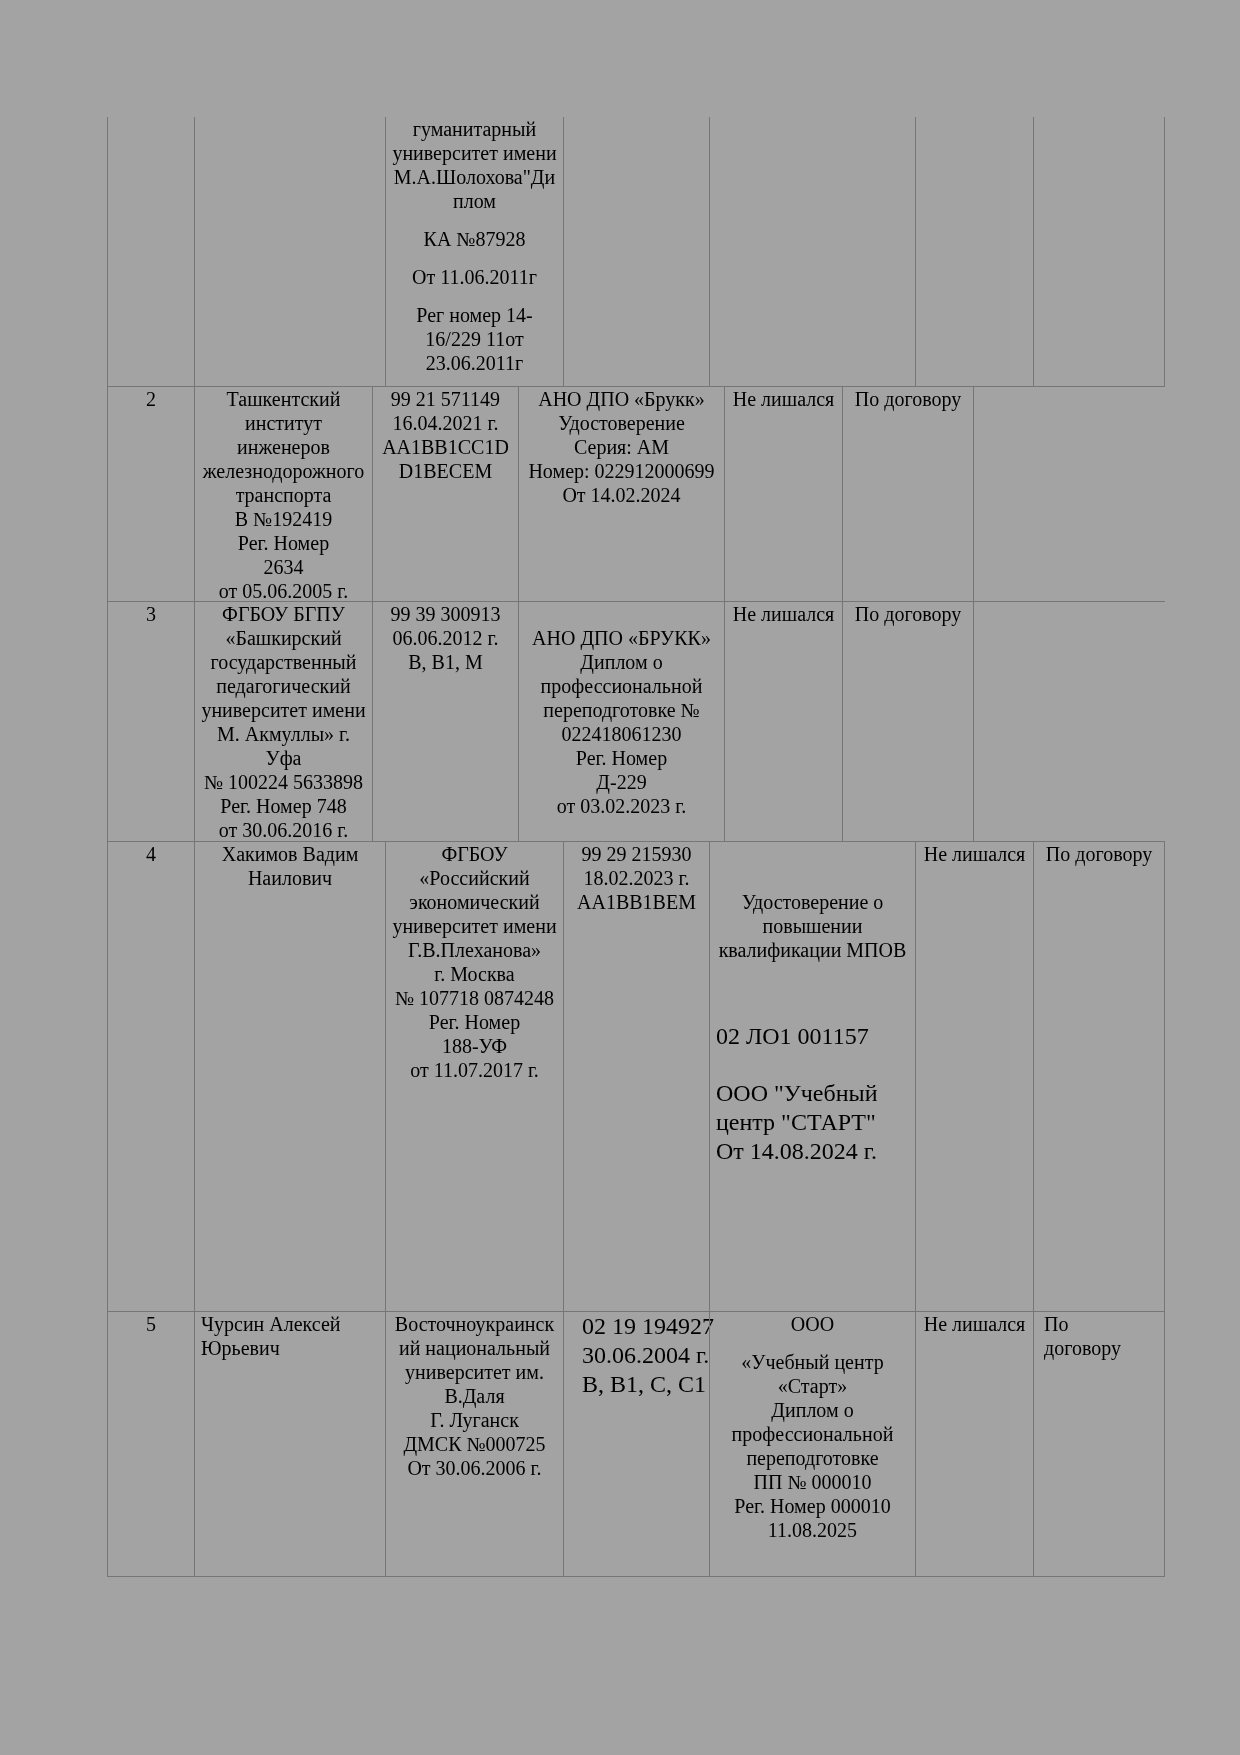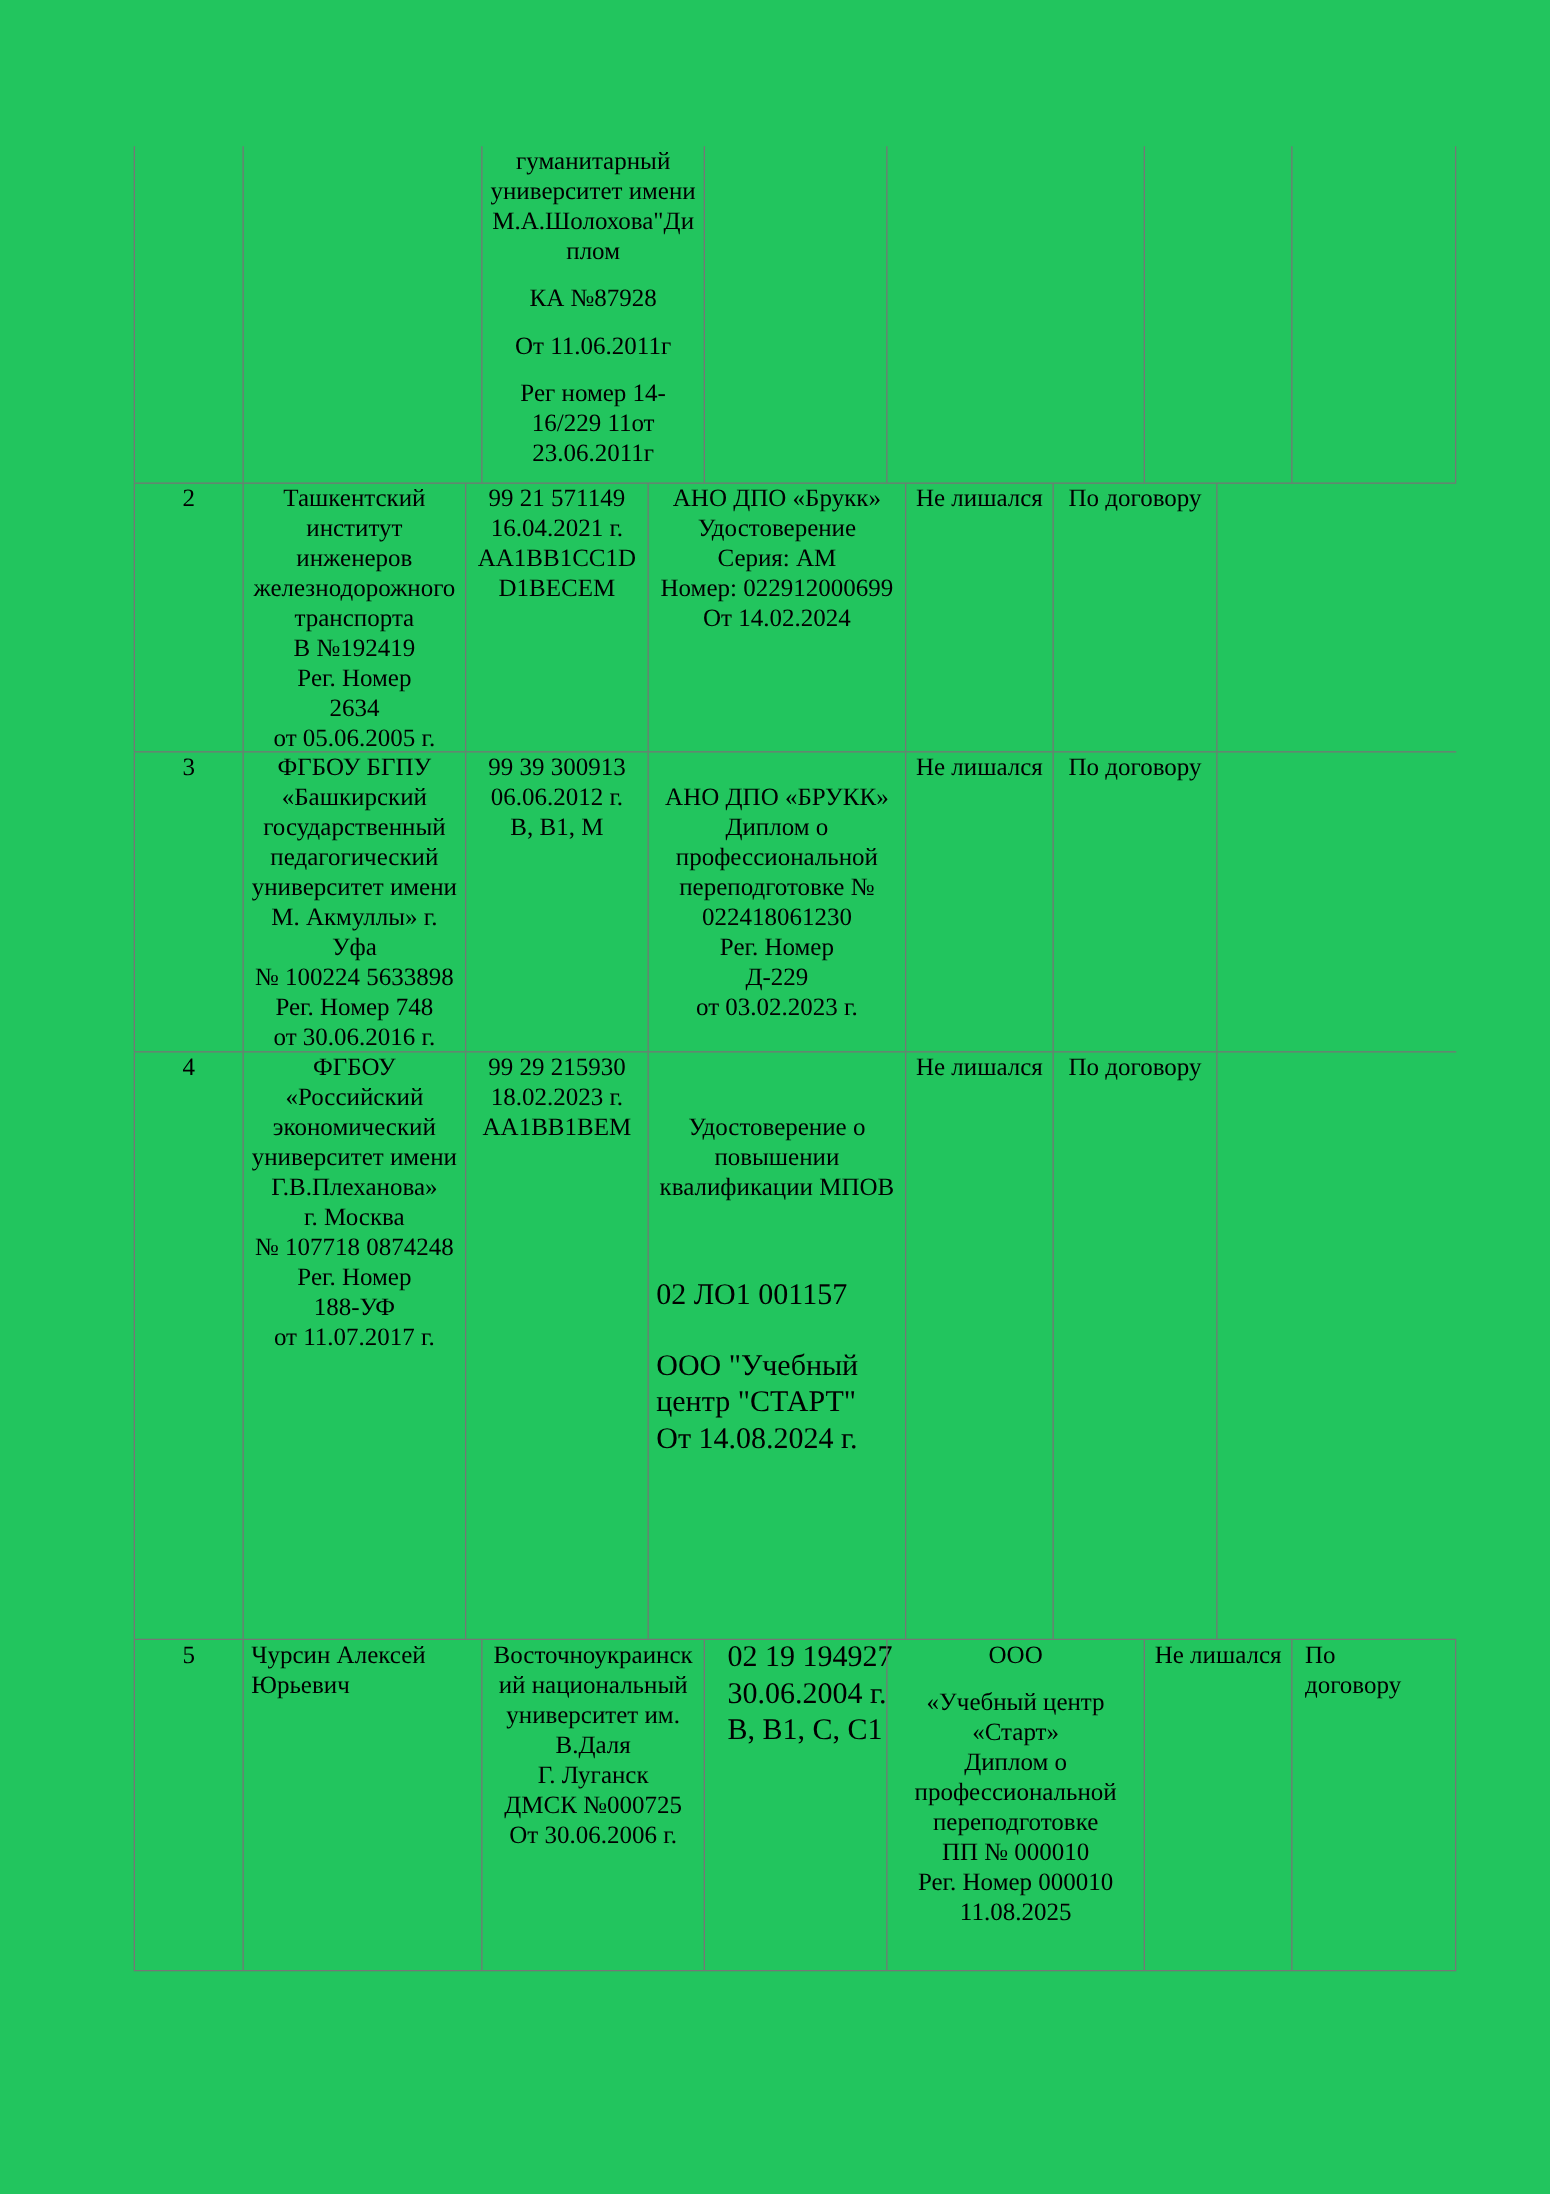--- a/index.html
+++ b/index.html
@@ -1,20 +1,20 @@
 <!DOCTYPE html>
 <html style="--bc: #767676;"><head>
 <meta charset="utf-8">
 <style>
   html, body { margin: 0; padding: 0; background: #ffffff; }
   .page {
     position: relative;
     width: 1240px;
     height: 1755px;
-    background: #22c55e;
+    background: #a3a3a3;
     font-family: "Liberation Serif", "DejaVu Serif", serif;
     color: #000000;
     overflow: hidden;
   }
   .tbl {
     position: absolute;
     left: 107px;
     top: 117px;
     border-bottom: 1px solid var(--bc, #767676);
   }
@@ -126,20 +126,22 @@
 022418061230
 Рег. Номер
 Д-229
 от 03.02.2023 г.</div>
       <div class="cell c6">Не лишался</div>
       <div class="cell c7">По договору</div>
     </div>
 
     <div class="row r4">
       <div class="cell c1">4</div>
+      <div class="cell c2">Хакимов Вадим
+Наилович</div>
       <div class="cell c3">ФГБОУ
 «Российский
 экономический
 университет имени
 Г.В.Плеханова»
 г. Москва
 № 107718 0874248
 Рег. Номер
 188-УФ
 от 11.07.2017 г.</div>

